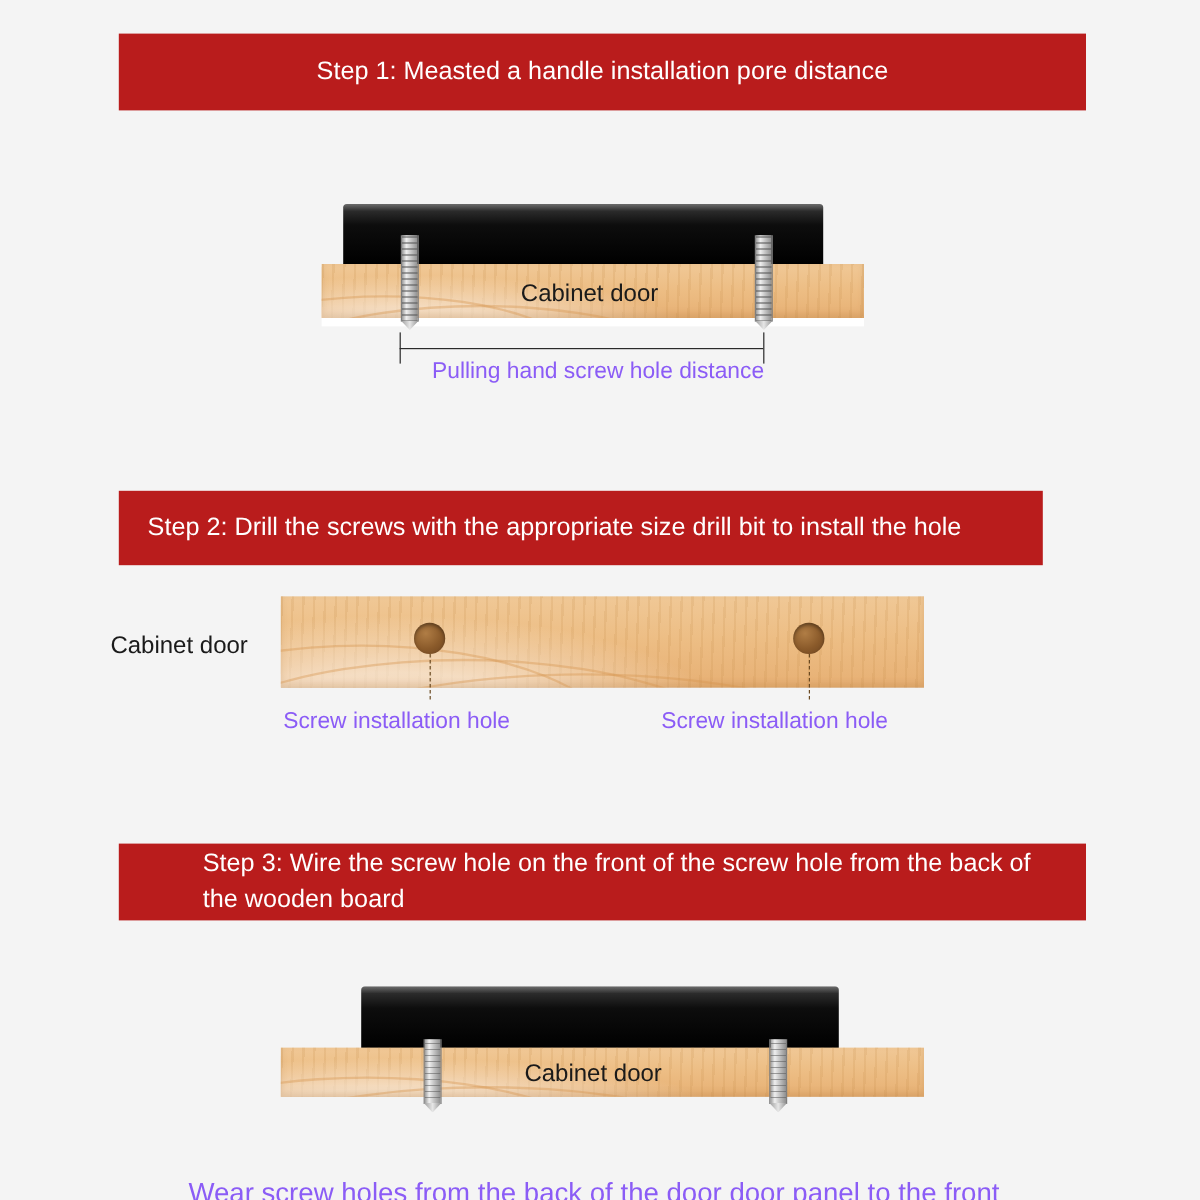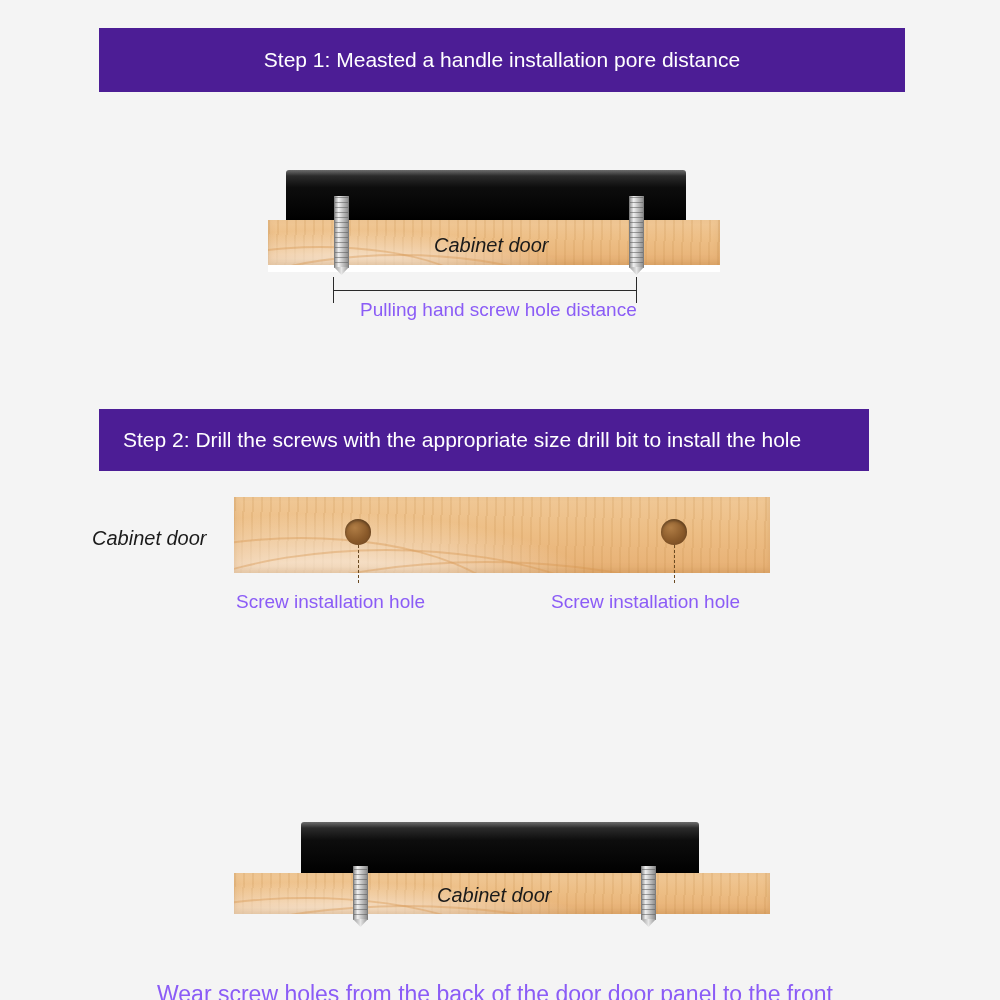--- a/index.html
+++ b/index.html
@@ -18,21 +18,21 @@
 
   .page {
     position: absolute;
     inset: 0;
     background: #f4f4f4;
   }
 
   
   .banner {
     position: absolute;
-    background: #4c1d95;
+    background: #b91c1c;
     color: #ffffff;
     font-size: 21px;
     line-height: 30px;
     display: flex;
     align-items: center;
     justify-content: center;
     text-align: center;
     box-sizing: border-box;
     padding: 6px 24px;
   }
@@ -64,21 +64,20 @@
     border: 2px solid rgba(214,150,80,0.40);
     border-radius: 50%;
     background: transparent;
   }
 
   .wood-label {
     position: absolute;
     font-size: 20px;
     color: #1a1a1a;
     white-space: nowrap;
-    font-style: italic;
   }
 
   
   .handle {
     position: absolute;
     background: linear-gradient(180deg, #3a3a3a 0%, #0d0d0d 35%, #000000 100%);
     border-radius: 3px 3px 0 0;
   }
   .handle::after {
     content: "";
@@ -202,20 +201,21 @@
 
     <div class="leader" style="left:358px; top:545px; height:38px;"></div>
     <div class="leader" style="left:674px; top:545px; height:38px;"></div>
 
     <div class="wood-label" style="left:92px; top:527px;">Cabinet door</div>
 
     <div class="caption" style="left:236px; top:591px;">Screw installation hole</div>
     <div class="caption" style="left:551px; top:591px;">Screw installation hole</div>
   </div>
 
+  <div class="banner left-align" id="banner3">Step 3: Wire the screw hole on the front of the screw hole from the back of the wooden board</div>
 
   <div>
     <div class="handle" style="left:301px; top:822px; width:398px; height:52px;"></div>
 
     <div class="wood" style="left:234px; top:873px; width:536px; height:41px;">
       <div class="grain">
         <i style="left:-140px; top:24px; width:420px; height:140px;"></i>
         <i style="left:-90px; top:32px; width:520px; height:170px;"></i>
       </div>
     </div>

